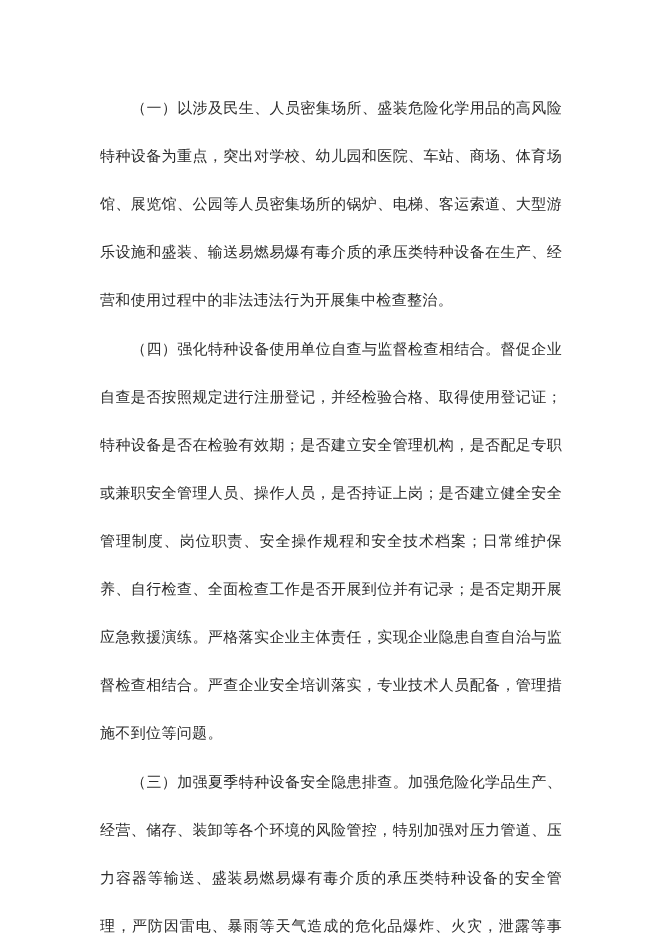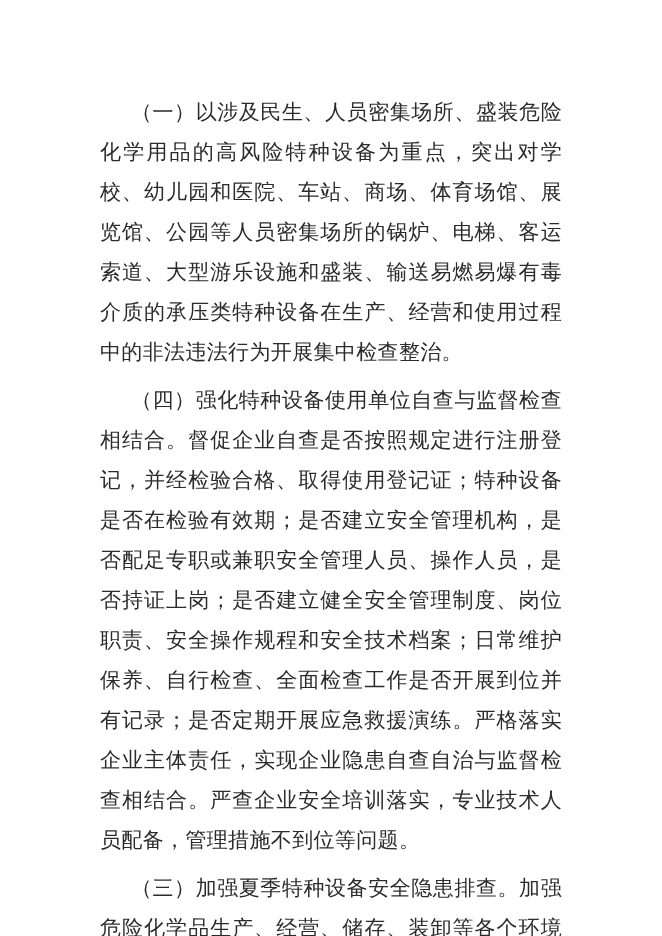--- a/index.html
+++ b/index.html
@@ -15,23 +15,23 @@
     font-family: "DejaVu Sans", "Liberation Sans", sans-serif;
     color: #2b2b2b;
   }
   .page {
     position: absolute;
     left: 100px;
     top: 84px;
     width: 462px;
   }
   .para {
-    margin: 8px 0 1px 0;
-    font-size: 21px;
-    line-height: 40px;
+    margin: 0 0 1px 0;
+    font-size: 15px;
+    line-height: 48px;
     text-align: justify;
     text-indent: 31px;
     letter-spacing: 0.35px;
     word-break: break-all;
   }
   .heading {
     margin: 3px 0 0 0;
     font-size: 15.2px;
     line-height: 34.5px;
     text-indent: 23px;

